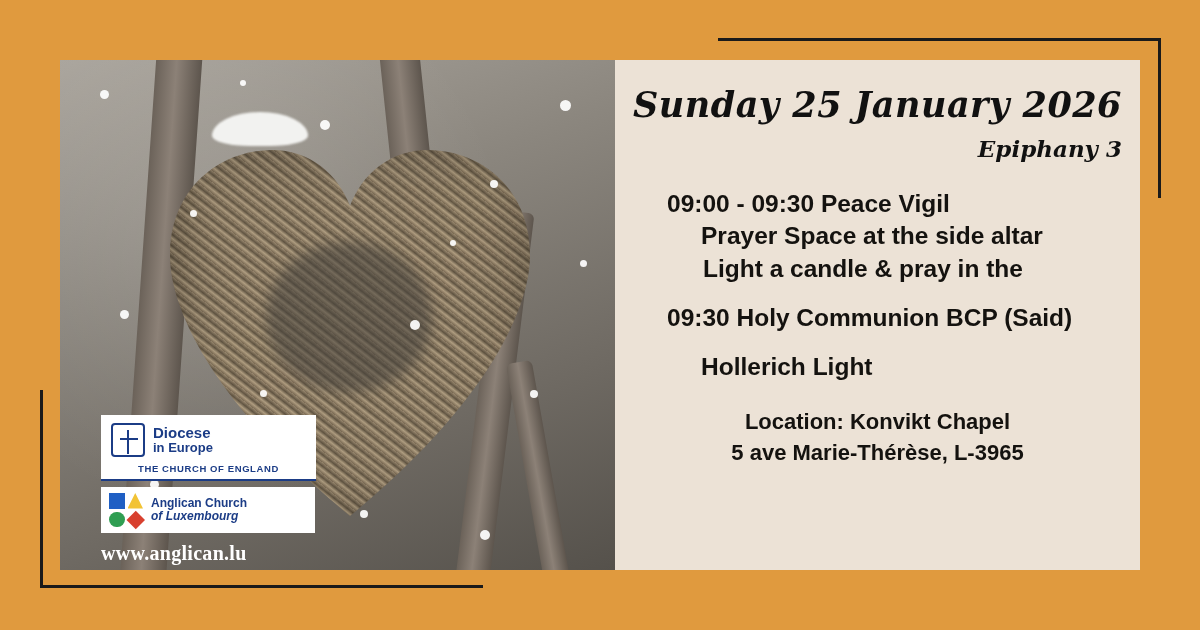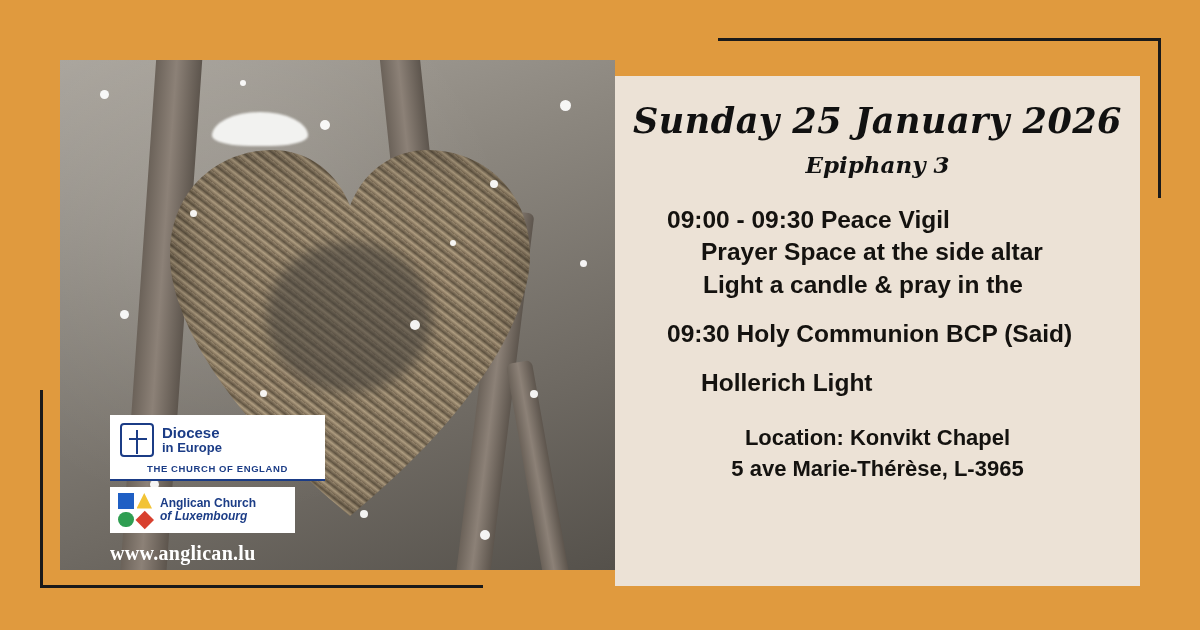--- a/index.html
+++ b/index.html
@@ -83,38 +83,37 @@
   }
   .snow { position: absolute; background: #fff; border-radius: 50%; opacity: .92; }
 
   
   .panel {
     position: absolute;
     left: 615px; top: 60px;
     width: 525px; height: 510px;
     background: #ece2d6;
     padding: 24px 18px 18px 18px;
-    margin-top: 16px;
   }
   .date {
     font-family: "DejaVu Serif", serif;
     font-weight: bold;
     font-style: italic;
     font-size: 35px;
     color: #111;
     text-align: center;
     letter-spacing: .5px;
   }
   .season {
     font-family: "DejaVu Serif", serif;
     font-weight: bold;
     font-style: italic;
     font-size: 23px;
     color: #111;
-    text-align: center;
+    text-align: right;
     margin-top: 10px;
   }
   .schedule { margin-top: 26px; padding-left: 34px; }
   .item { margin-bottom: 17px; }
   .line {
     font-size: 24.5px;
     font-weight: bold;
     color: #14120f;
     line-height: 1.32;
     white-space: nowrap;
@@ -166,21 +165,21 @@
   .logo-coe-text .l2 { font-size: 13px; font-weight: bold; color: #1b3c86; }
   .logo-coe-sub {
     width: 215px; background: #fff;
     text-align: center;
     font-size: 9.5px; font-weight: bold; color: #1b3c86;
     letter-spacing: .6px;
     padding: 0 0 5px 0;
     border-bottom: 2px solid #1b3c86;
   }
   .logo-anglican {
-    width: 185px; background: #fff;
+    width: 214px; background: #fff;
     margin-top: 6px;
     padding: 6px 8px;
     display: flex; align-items: center; gap: 8px;
   }
   .sq-grid {
     width: 34px; height: 34px;
     display: grid; grid-template-columns: 1fr 1fr; grid-template-rows: 1fr 1fr;
     gap: 3px; flex: none;
   }
   .sq { width: 100%; height: 100%; }
@@ -232,21 +231,21 @@
     <div class="snow" style="left:200px; top:330px; width:7px;  height:7px;"></div>
     <div class="snow" style="left:350px; top:260px; width:10px; height:10px;"></div>
     <div class="snow" style="left:470px; top:330px; width:8px;  height:8px;"></div>
     <div class="snow" style="left:520px; top:200px; width:7px;  height:7px;"></div>
     <div class="snow" style="left:90px;  top:420px; width:9px;  height:9px;"></div>
     <div class="snow" style="left:300px; top:450px; width:8px;  height:8px;"></div>
     <div class="snow" style="left:420px; top:470px; width:10px; height:10px;"></div>
     <div class="snow" style="left:180px; top:20px;  width:6px;  height:6px;"></div>
     <div class="snow" style="left:390px; top:180px; width:6px;  height:6px;"></div>
 
-    <div class="logos" style="position:absolute; left:28px; top:355px;padding-left:22px;">
+    <div class="logos" style="position:absolute; left:19px; top:355px;padding-left:22px;">
       <div class="logo-card">
         <div class="logo-coe-mark"></div>
         <div class="logo-coe-text">
           <div class="l1">Diocese</div>
           <div class="l2">in Europe</div>
         </div>
       </div>
       <div class="logo-coe-sub">THE CHURCH OF ENGLAND</div>
 
       <div class="logo-anglican">

